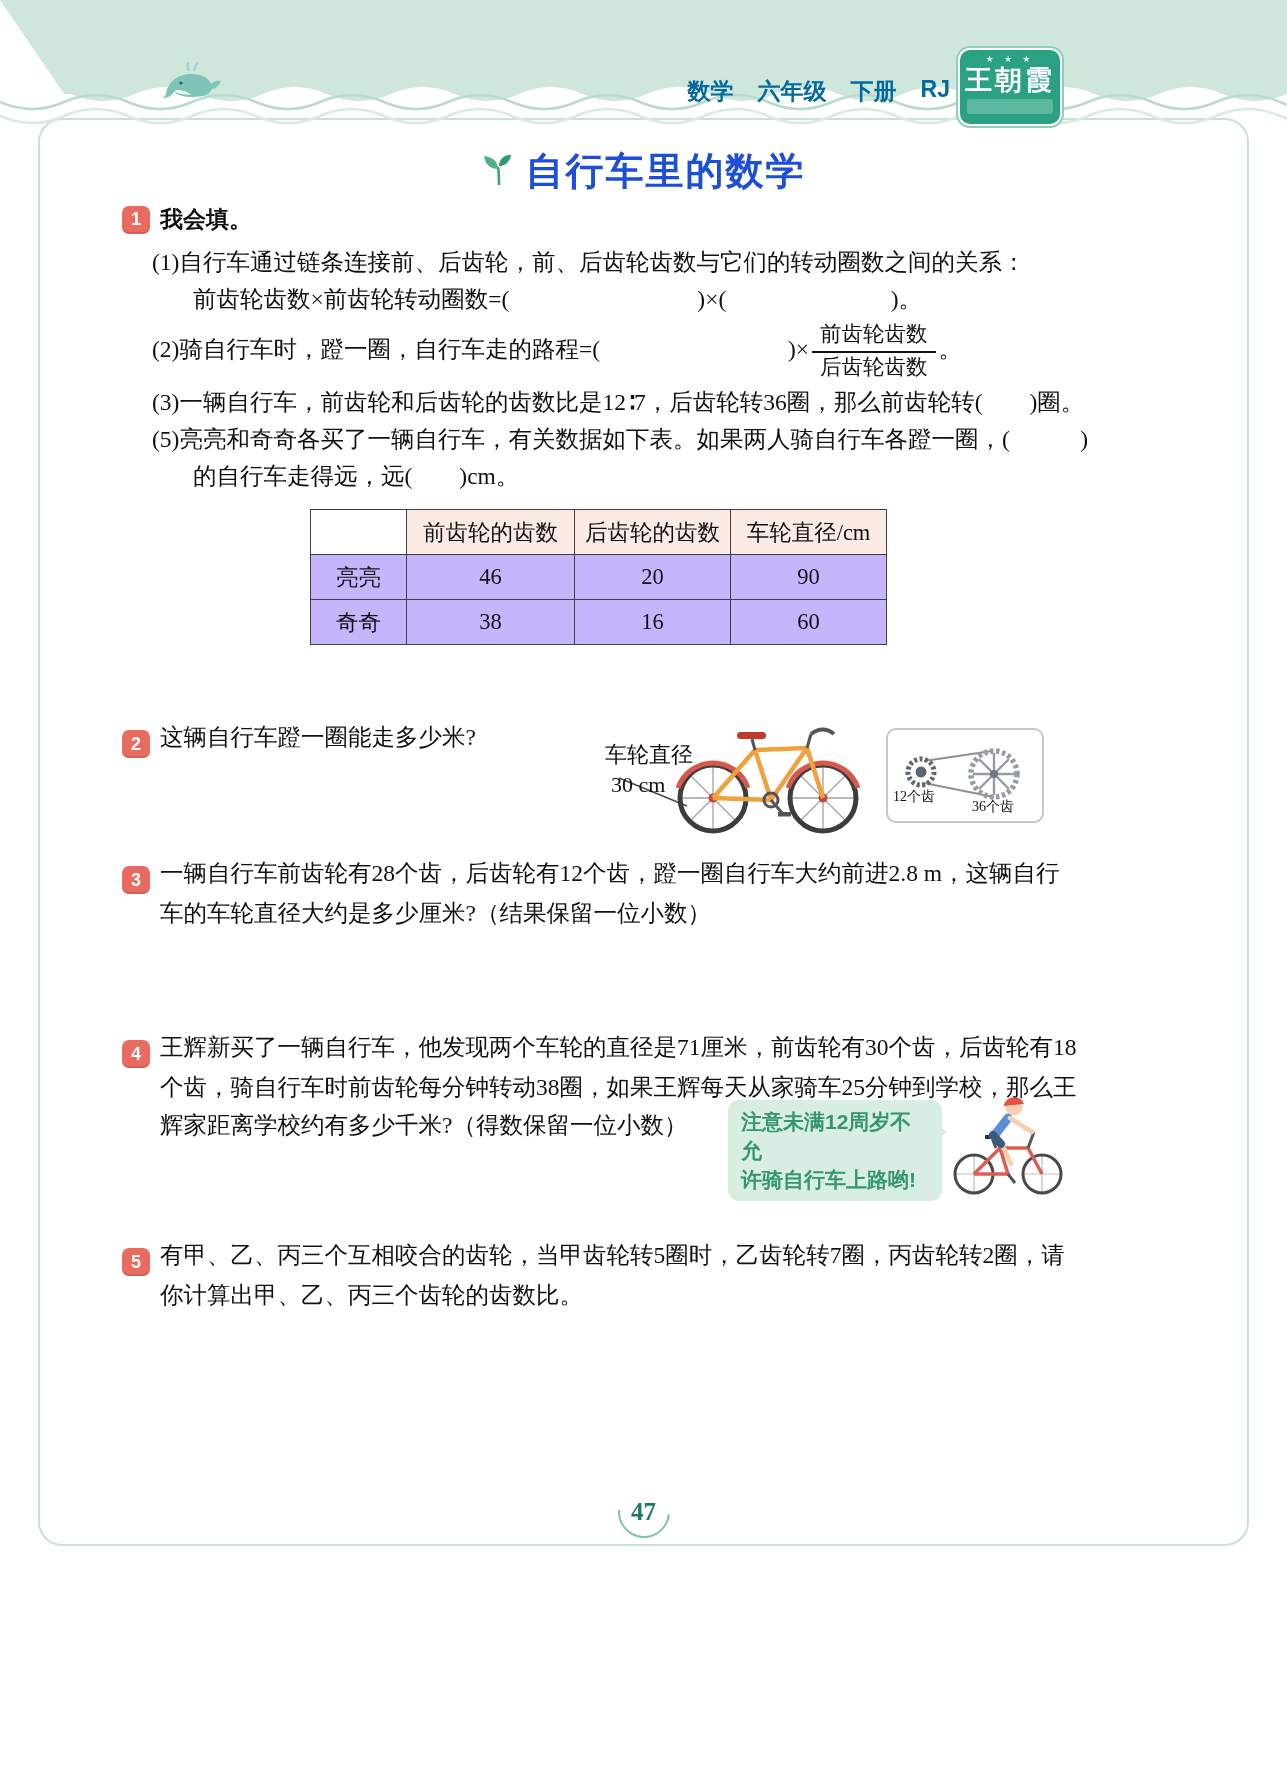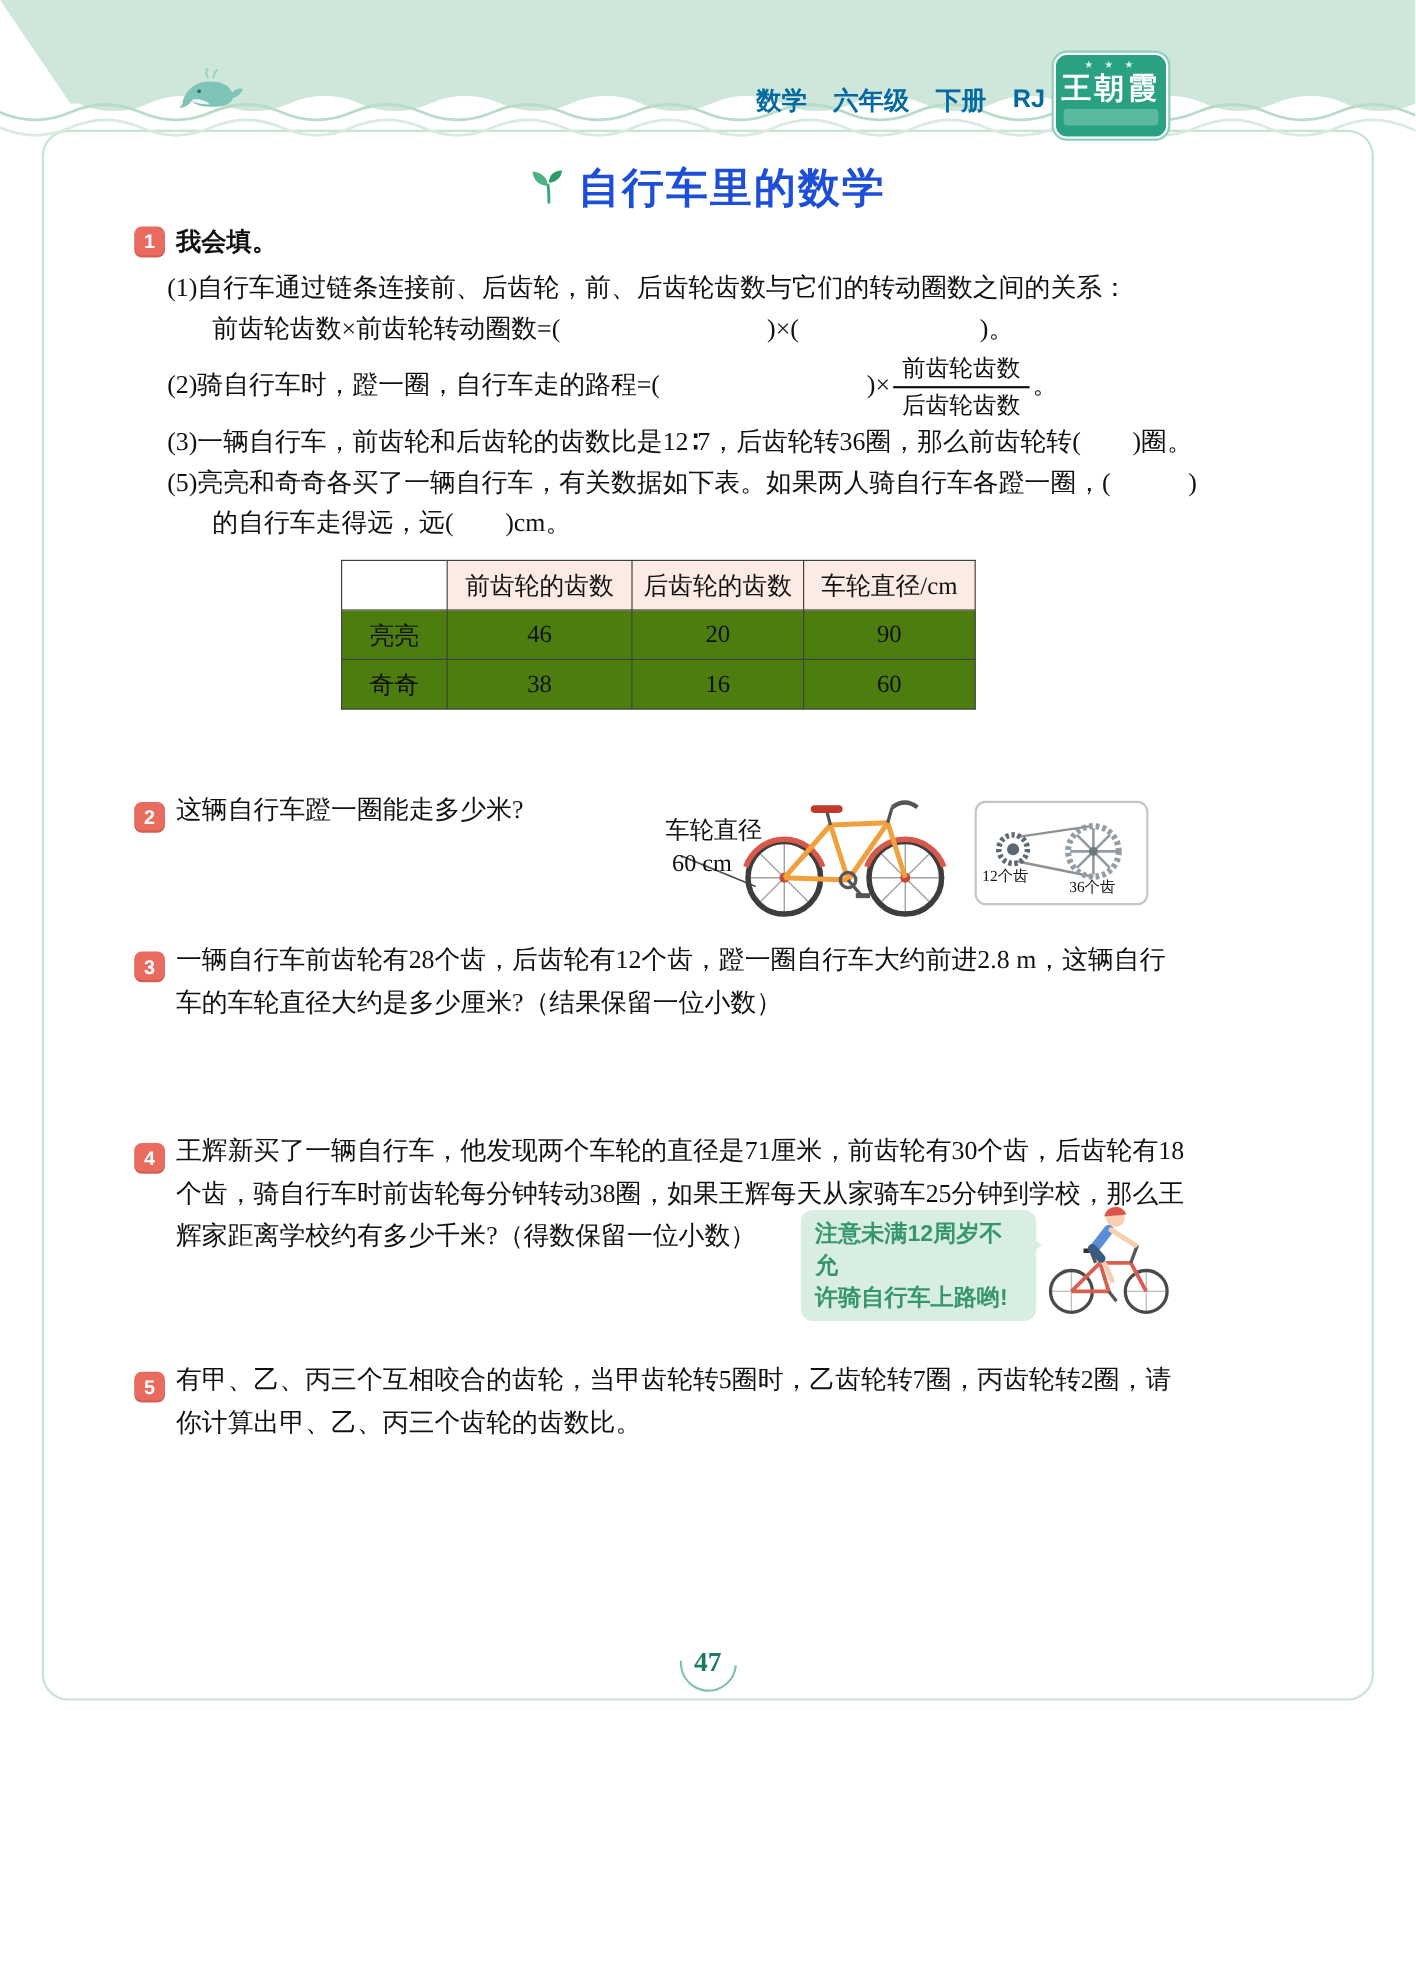--- a/index.html
+++ b/index.html
@@ -31,25 +31,25 @@
     border-radius:7px; background:#e96a5e; color:#fff; font-family:"Liberation Sans", sans-serif;
     font-weight:700; font-size:18px; flex:none; box-shadow:inset 0 -2px 0 rgba(0,0,0,0.10); }
 
   .q1 { position:absolute; left:122px; top:204px; width:1040px; z-index:1; }
   .qhead { display:flex; align-items:center; gap:10px; }
   .qhead-text { font-family:"Liberation Sans", sans-serif; font-weight:700; font-size:23px; }
   .items { margin-top:9px; margin-left:30px; width:958px; font-size:23.5px; line-height:37px; }
   .item { padding-left:41px; text-indent:-41px; white-space:pre-wrap; }
   .item.cont { text-indent:0; }
   .frac-line { margin:5px 0 3px; }
-  .frac { display:inline-block; text-align:center; font-size:21.5px; line-height:25px; vertical-align:middle; margin:0 3px; text-indent:0; }
+  .frac { display:inline-block; text-align:center; font-size:21.5px; line-height:25px; vertical-align:middle; margin:0 3px; text-indent:0;font-family:Liberation Mono, monospace; }
   .frac .num { display:block; padding:0 8px 3px; border-bottom:2px solid #111; }
   .frac .den { display:block; padding-top:3px; }
 
-  .dtable { border-collapse:collapse; margin:14px 0 0 188px; font-size:22.5px; background:#4d7c0f; }
+  .dtable { border-collapse:collapse; margin:14px 0 0 188px; font-size:22.5px; background:#c4b5fd; }
   .dtable th, .dtable td { border:1.6px solid #3f3f3f; text-align:center; font-weight:normal; }
   .dtable th { background:#fceae5; height:45px; }
   .dtable th.corner { background:#ffffff; }
   .dtable td { height:45px; }
 
   .qrow { position:absolute; left:122px; width:955px; font-size:23.5px; line-height:38px;
     padding-left:38px; text-indent:-38px; white-space:pre-wrap; z-index:1; }
   .qrow .badge { margin-right:10px; vertical-align:-5px; text-indent:0; }
   .q2 { top:718px; } .q3 { top:854px; } .q4 { top:1028px; } .q5 { top:1236px; }
 
@@ -177,21 +177,21 @@
       <path d="M118 104 L176 106 L160 56 L118 104 M160 56 L212 54 L176 106 M228 104 L212 54" fill="none" stroke="#f0a03c" stroke-width="4.5" stroke-linejoin="round"></path>
       <circle cx="176" cy="106" r="7" fill="none" stroke="#555" stroke-width="3"></circle>
       <line x1="176" y1="106" x2="188" y2="120" stroke="#555" stroke-width="3"></line>
       <rect x="183" y="118" width="13" height="4.5" fill="#555"></rect>
       <line x1="160" y1="56" x2="157" y2="45" stroke="#555" stroke-width="3"></line>
       <rect x="142" y="38" width="29" height="7" rx="3.5" fill="#c0392b"></rect>
       <line x1="212" y1="54" x2="216" y2="40" stroke="#555" stroke-width="3"></line>
       <path d="M216 40 q12 -9 23 0" fill="none" stroke="#555" stroke-width="4"></path>
     </svg>
     <span class="wheel-label l1">车轮直径</span>
-    <span class="wheel-label l2">60 cm</span>
+    <span class="wheel-label l2">30 cm</span>
   </div>
 
   <div class="gear-fig">
     <svg width="154" height="91" viewBox="0 0 154 91">
       <line x1="36" y1="31" x2="104" y2="21" stroke="#909090" stroke-width="2.2"></line>
       <line x1="36" y1="53" x2="106" y2="67" stroke="#909090" stroke-width="2.2"></line>
       <circle cx="33" cy="42" r="13" fill="none" stroke="#5c6770" stroke-width="5" stroke-dasharray="3 2.4"></circle>
       <circle cx="33" cy="42" r="5.5" fill="#5c6770"></circle>
       <path d="M106 23 V65 M85 44 H127 M91 29 L121 59 M91 59 L121 29" stroke="#949ca3" stroke-width="2.4"></path>
       <circle cx="106" cy="44" r="23" fill="none" stroke="#949ca3" stroke-width="5.5" stroke-dasharray="3.4 2.7"></circle>

